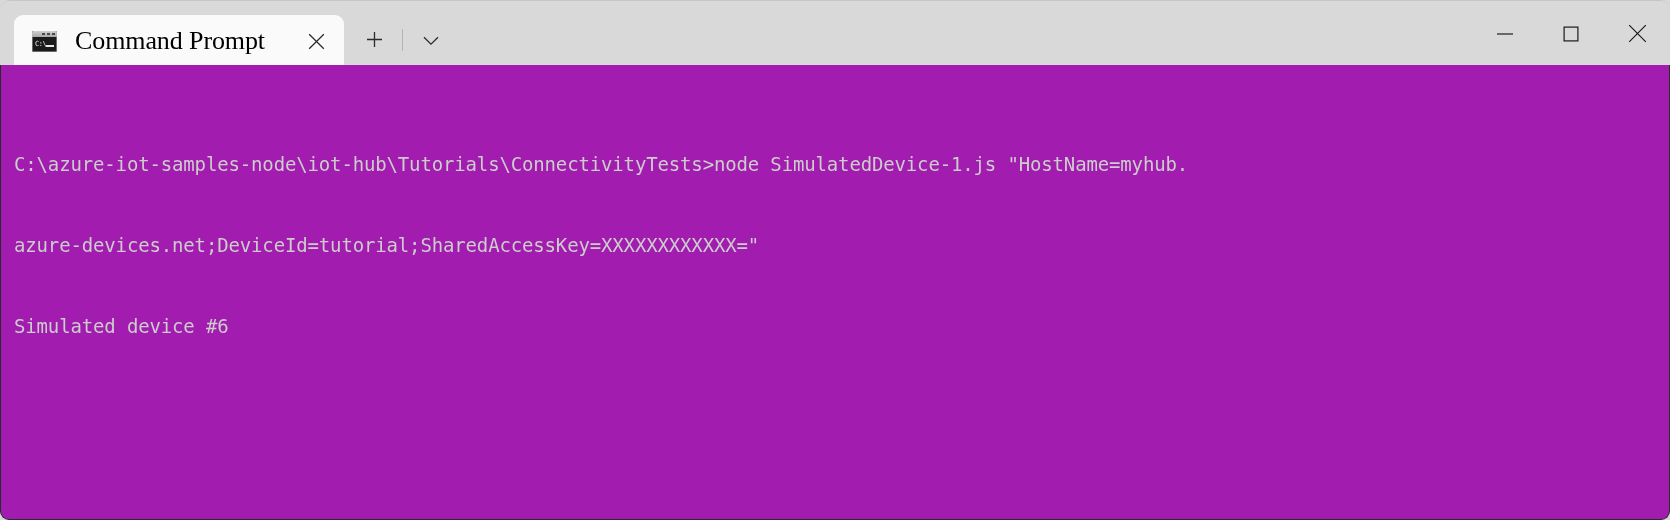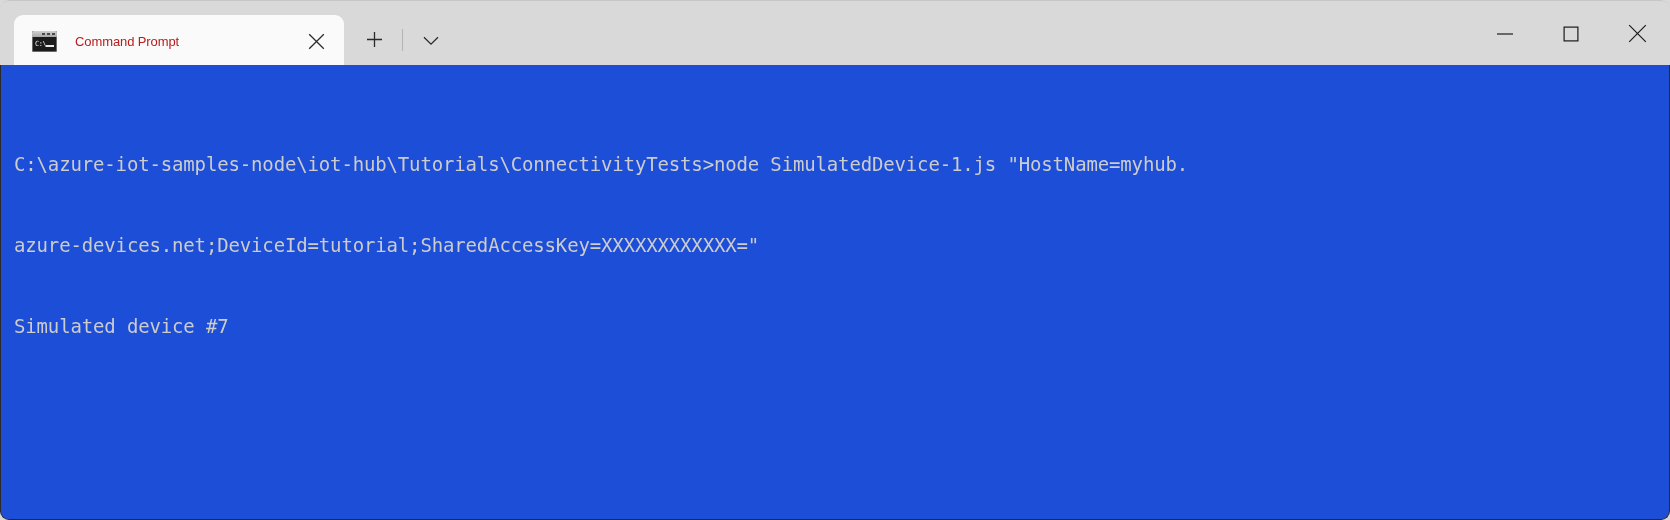--- a/index.html
+++ b/index.html
@@ -98,25 +98,26 @@
   .tab-icon .ti-cursor {
     position: absolute;
     left: 14px; top: 14px;
     width: 8px; height: 2px;
     background: #e8e8e8;
   }
 
   .tab-title {
     flex: 1 1 auto;
     margin-left: 18px;
-    font-size: 13px;
-    color: #b91c1c;
+    font-size: 26px;
+    color: #000000;
     letter-spacing: -0.1px;
     white-space: nowrap;
     overflow: hidden;
+    font-family: Liberation Serif, serif;
   }
 
   .tab-close {
     flex: 0 0 auto;
     width: 44px;
     height: 44px;
     margin-right: 6px;
     display: flex;
     align-items: center;
     justify-content: center;
@@ -159,21 +160,21 @@
   }
   .wc-btn svg { display: block; }
 
   
   .terminal {
     position: absolute;
     left: 0;
     top: 65px;
     width: 1670px;
     height: 455px;
-    background: #1d4ed8;
+    background: #a21caf;
     border-bottom-left-radius: 9px;
     border-bottom-right-radius: 9px;
     border-left: 1px solid #2a2a2a;
     border-right: 1px solid #2a2a2a;
     border-bottom: 1px solid #2a2a2a;
     box-sizing: border-box;
     overflow: hidden;
   }
 
   .screen {
@@ -258,21 +259,21 @@
         </span>
       </div>
     </div>
 
   </div>
 
   <div class="terminal">
     <div class="screen">
       <div class="line">C:\azure-iot-samples-node\iot-hub\Tutorials\ConnectivityTests&gt;node SimulatedDevice-1.js "HostName=myhub.</div>
       <div class="line">azure-devices.net;DeviceId=tutorial;SharedAccessKey=XXXXXXXXXXXX="</div>
-      <div class="line">Simulated device #7</div>
+      <div class="line">Simulated device #6</div>
       <div class="line"></div>
       
       
       
     </div>
   </div>
 
 </div>
 
 </body></html>

